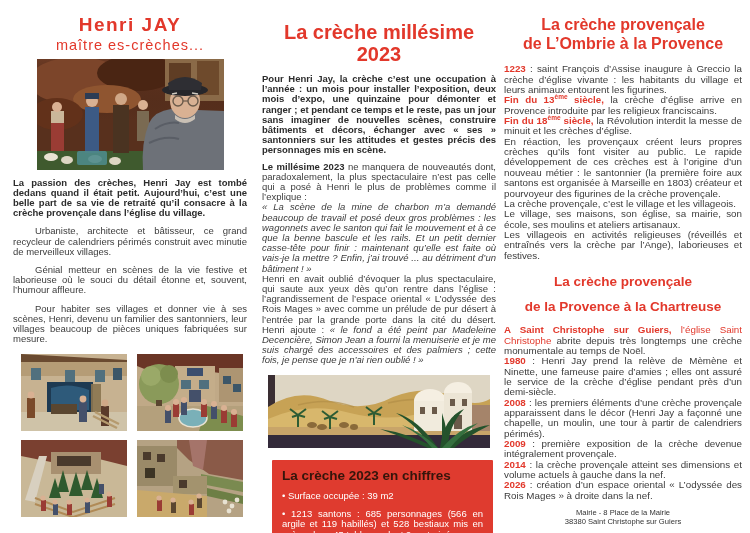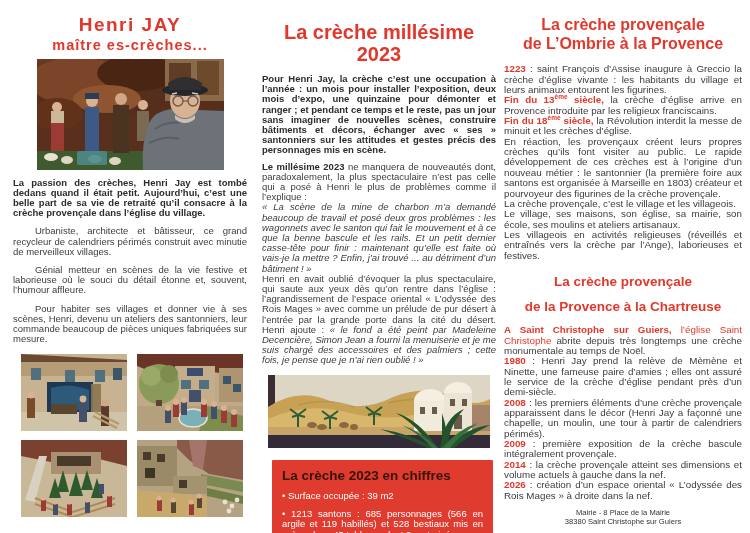--- a/index.html
+++ b/index.html
@@ -12,21 +12,21 @@
   .col { flex:0 0 auto; }
   .col1 { width:234px; margin-left:13px; padding-top:15px; }
   .col2 { width:234px; margin-left:15px; padding-top:21px; }
   .col3 { width:238px; margin-left:8px; margin-right:8px; padding-top:15px; }
 
   .red { color:#e2382b; }
   .just { text-align:justify; }
 
   
   .col1 h1 { font-size:19px; font-weight:bold; color:#e2382b; text-align:center; letter-spacing:1.5px; line-height:1.1; }
-  .col1 h2 { font-size:14.5px; font-weight:bold; color:#e2382b; text-align:center; letter-spacing:1px; line-height:1.15; margin-top:1px; }
+  .col1 h2 { font-size:14.5px; font-weight:normal; color:#e2382b; text-align:center; letter-spacing:1px; line-height:1.15; margin-top:1px; }
   .portrait { display:block; margin:5px auto 0 auto; }
   .body-txt { font-size:9.5px; line-height:10.2px; }
   .left-intro { font-weight:bold; color:#2c2c2c; margin-top:8px; }
   .col1 p.ind { text-indent:22px; margin-top:8px; }
   .photo-grid { margin-top:10px; margin-left:8px; display:grid; grid-template-columns:106px 106px; grid-auto-rows:77px; gap:9px 10px; }
   .photo-grid svg { display:block; }
 
   
   .col2 h1 { font-size:20px; font-weight:bold; color:#e2382b; text-align:center; line-height:1.1; }
   .mid-intro { font-weight:bold; color:#2c2c2c; margin-top:9px; }
@@ -112,21 +112,21 @@
     </svg>
 
     <p class="body-txt just left-intro">La passion des crèches, Henri Jay est tombé dedans quand il était petit. Aujourd’hui, c’est une belle part de sa vie de retraité qu’il consacre à la crèche provençale dans l’église du village.</p>
 
     <div>
 
         <p class="body-txt just ind">Urbaniste, architecte et bâtisseur, ce grand recycleur de calendriers périmés construit avec minutie de merveilleux villages.</p>
 
         <p class="body-txt just ind">Génial metteur en scènes de la vie festive et laborieuse où le souci du détail étonne et, souvent, l’humour affleure.</p>
 
-        <p class="body-txt just ind">Pour habiter ses villages et donner vie à ses scènes, Henri, devenu un ateliers des santonniers, leur commande beaucoup de pièces uniques fabriquées sur mesure.</p>
+        <p class="body-txt just ind">Pour habiter ses villages et donner vie à ses scènes, Henri, devenu un familier des santonniers, leur villages beaucoup de pièces uniques fabriquées sur mesure.</p>
       </div>
 
     <div class="photo-grid">
       <svg width="106" height="77" viewBox="0 0 106 77">
         <rect width="106" height="77" fill="#c7b291"></rect>
         <path d="M0,0 L106,6 L106,14 L0,10 Z" fill="#6a4a30"></path>
         <rect x="0" y="8" width="106" height="14" fill="#b59c76"></rect>
         <rect x="10" y="14" width="10" height="12" fill="#51707e"></rect>
         <rect x="44" y="16" width="10" height="12" fill="#51707e"></rect>
         <rect x="74" y="16" width="10" height="12" fill="#51707e"></rect>
@@ -346,21 +346,21 @@
     </div>
 
     <div class="tl-wrap r-body">
 
         <p><b class="red">A Saint Christophe sur Guiers,</b><span class="red"> l’église Saint Christophe</span><span> abrite depuis très longtemps une crèche monumentale au temps de Noël.</span></p>
 
         <p><b class="red">1980</b><span class="red"></span><span> : Henri Jay prend la relève de Mèmène et Ninette, une fameuse paire d’amies ; elles ont assuré le service de la crèche d’église pendant près d’un demi-siècle.</span></p>
 
         <p><b class="red">2008</b><span class="red"></span><span> : les premiers éléments d’une crèche provençale apparaissent dans le décor (Henri Jay a façonné une chapelle, un moulin, une tour à partir de calendriers périmés).</span></p>
 
-        <p><b class="red">2009</b><span class="red"></span><span> : première exposition de la crèche bascule intégralement provençale.</span></p>
+        <p><b class="red">2009</b><span class="red"></span><span> : première exposition de la crèche devenue intégralement provençale.</span></p>
 
         <p><b class="red">2014</b><span class="red"></span><span> : la crèche provençale atteint ses dimensions et volume actuels à gauche dans la nef.</span></p>
 
         <p><b class="red">2026</b><span class="red"></span><span> : création d’un espace oriental « L’odyssée des Rois Mages » à droite dans la nef.</span></p>
       </div>
 
     <div class="footer">
 
 
         <div>Mairie - 8 Place de la Mairie</div>

